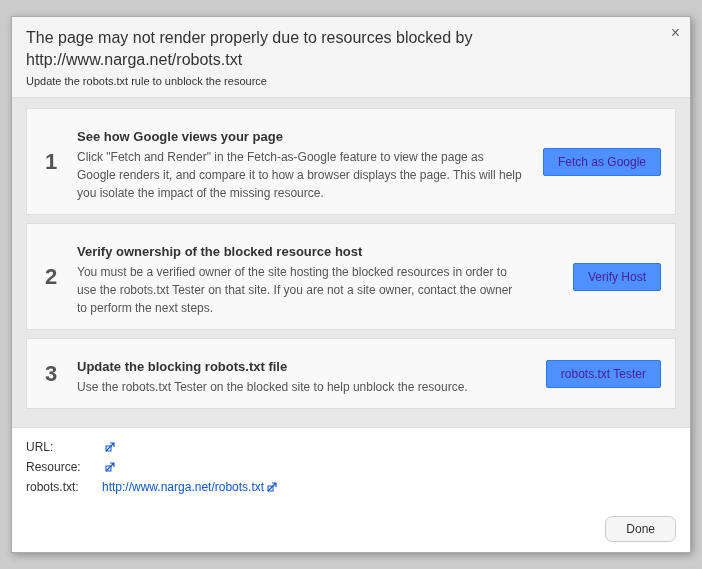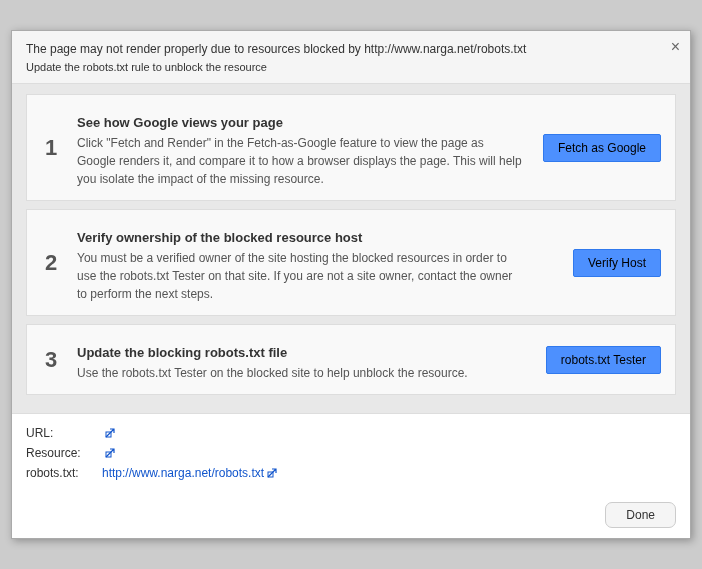--- a/index.html
+++ b/index.html
@@ -20,21 +20,21 @@
       position: relative;
       box-shadow: 2px 2px 8px rgba(0,0,0,0.3);
     }
     .dialog-header {
       background: #f5f5f5;
       border-bottom: 1px solid #ddd;
       padding: 10px 36px 10px 14px;
       position: relative;
     }
     .dialog-header-title {
-      font-size: 12px;
+      font-size: 16px;
       color: #333;
       line-height: 1.4;
     }
     .dialog-header-subtitle {
       font-size: 11px;
       color: #333;
       margin-top: 4px;
     }
     .close-btn {
       position: absolute;
@@ -82,21 +82,21 @@
       color: #555;
       line-height: 1.5;
     }
     .step-action {
       min-width: 120px;
       text-align: right;
     }
     .btn-blue {
       background: #4d90fe;
       border: 1px solid #3079ed;
-      color: #000000;
+      color: #4c1d95;
       padding: 6px 14px;
       font-size: 12px;
       cursor: pointer;
       border-radius: 2px;
       white-space: nowrap;
     }
     .dialog-footer-links {
       padding: 12px 14px 8px 14px;
       background: #fff;
       border-top: 1px solid #ddd;

